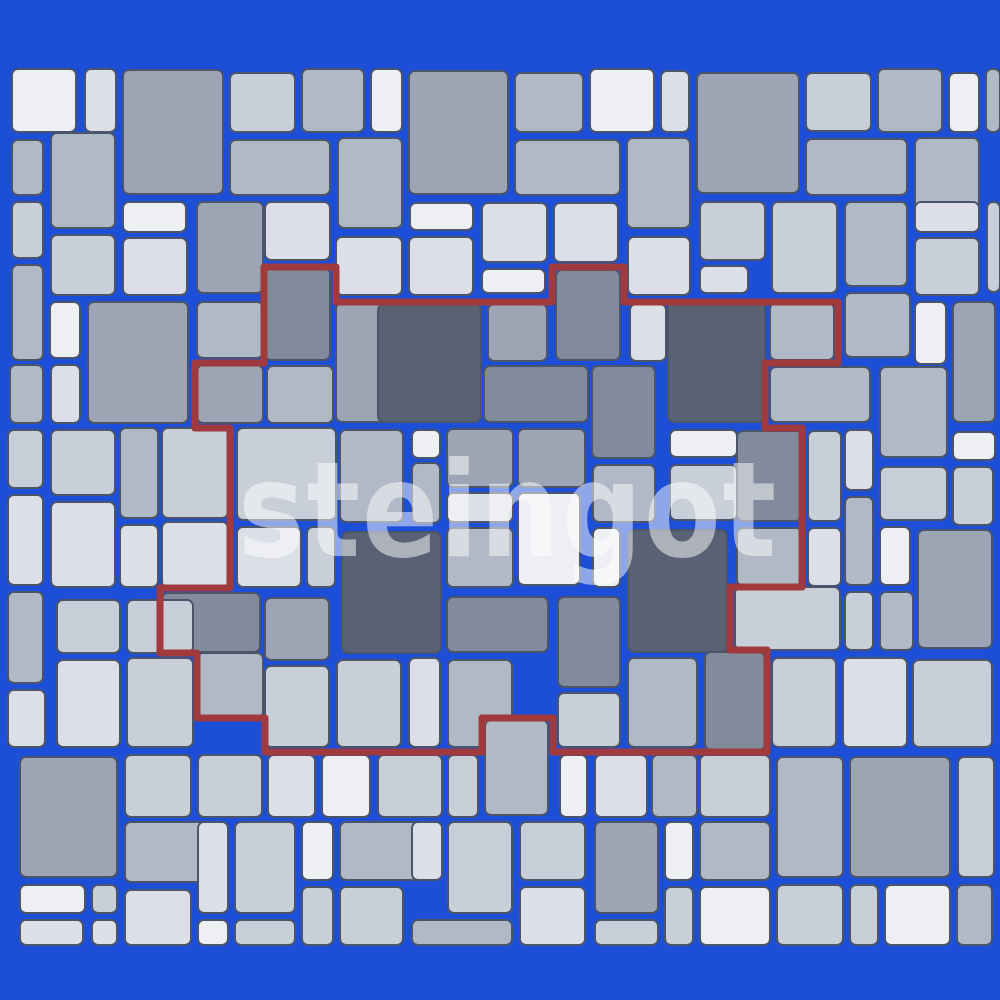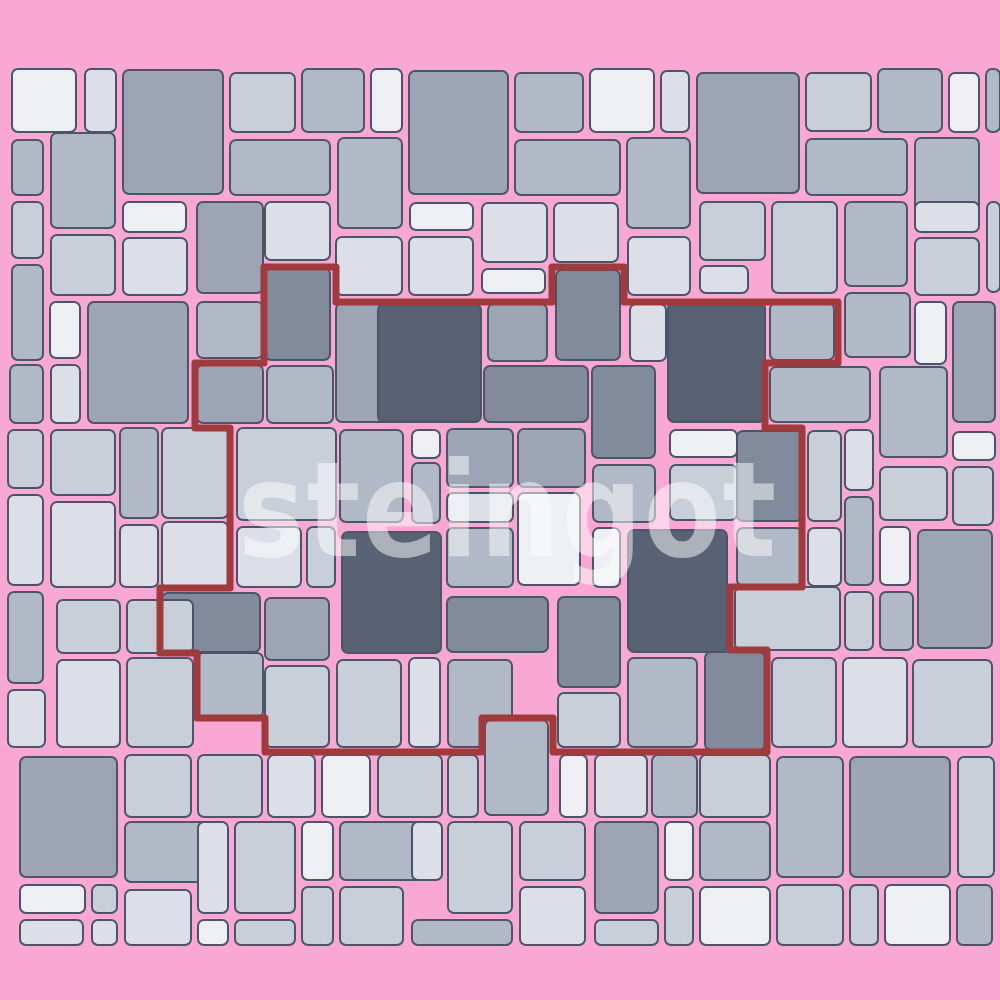--- a/index.html
+++ b/index.html
@@ -1,16 +1,16 @@
 <!DOCTYPE html>
 <html><head>
 <meta charset="utf-8">
 <style>
   html,body{margin:0;padding:0;background:#ffffff;}
-  .stage{position:relative;width:1000px;height:1000px;background:#f9a8d4;overflow:hidden;
+  .stage{position:relative;width:1000px;height:1000px;background:#1d4ed8;overflow:hidden;
          font-family:"DejaVu Sans","Liberation Sans",sans-serif;}
   svg{display:block;}
   .watermark{font-family:"DejaVu Sans","Liberation Sans",sans-serif;
              font-weight:bold;opacity:0.5;fill:#ffffff;letter-spacing:2px;}
 </style>
 </head>
 <body>
 
 <div class="stage">
   <svg id="scene" width="1000" height="1000" viewBox="0 0 1000 1000" xmlns="http://www.w3.org/2000/svg">

